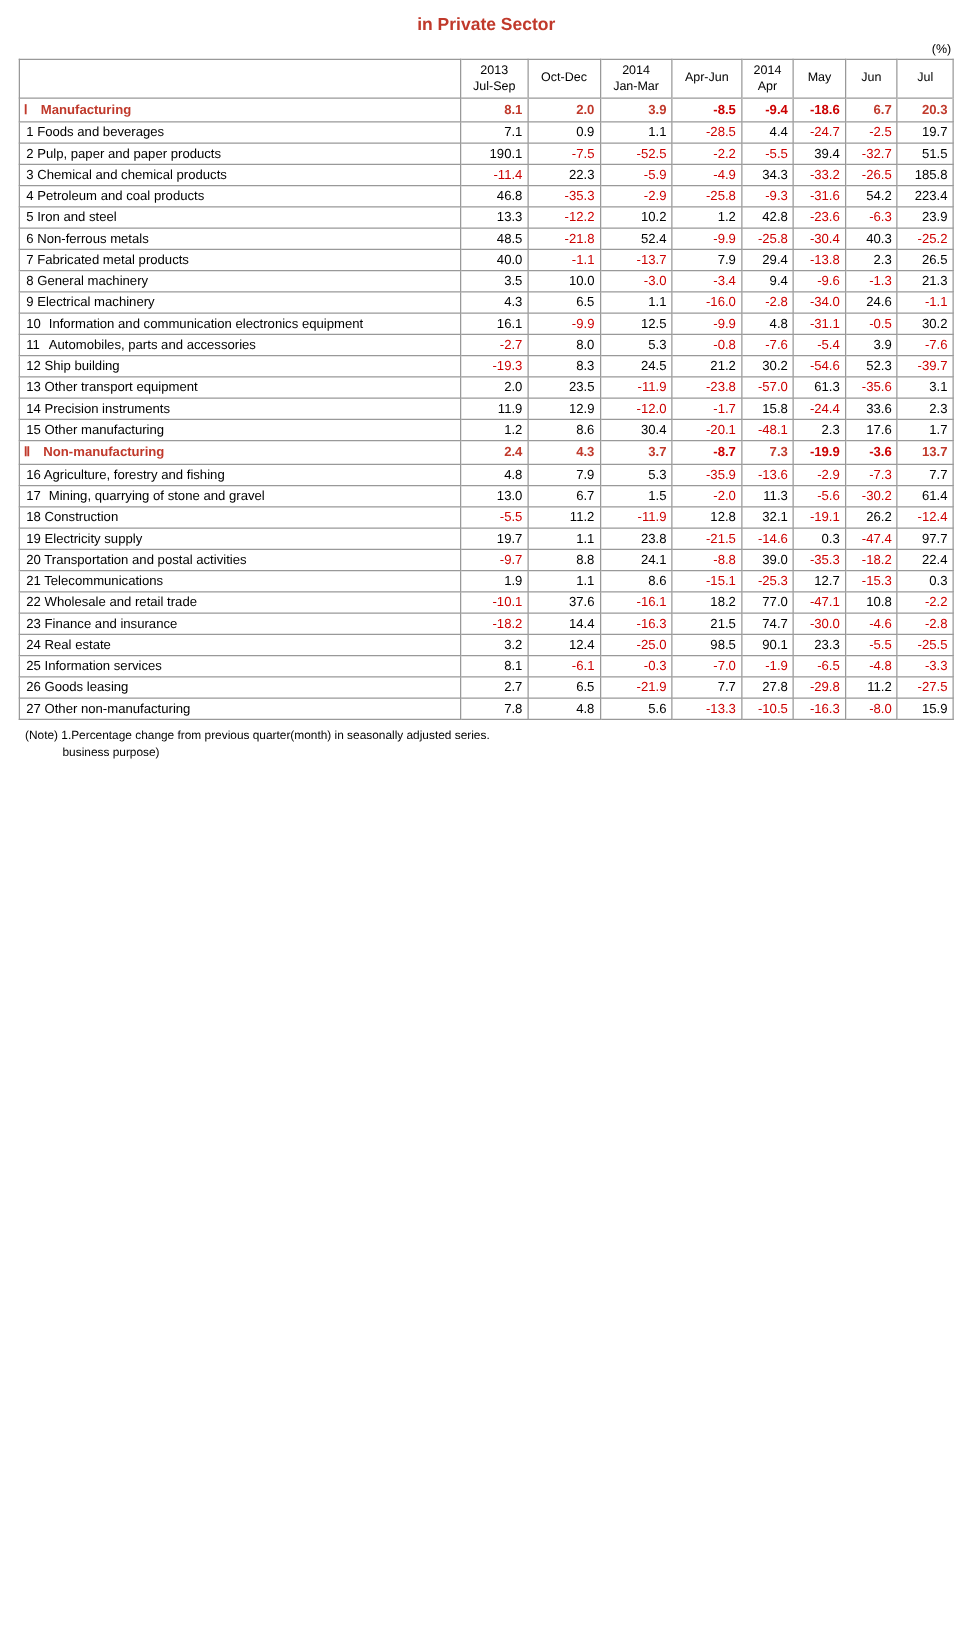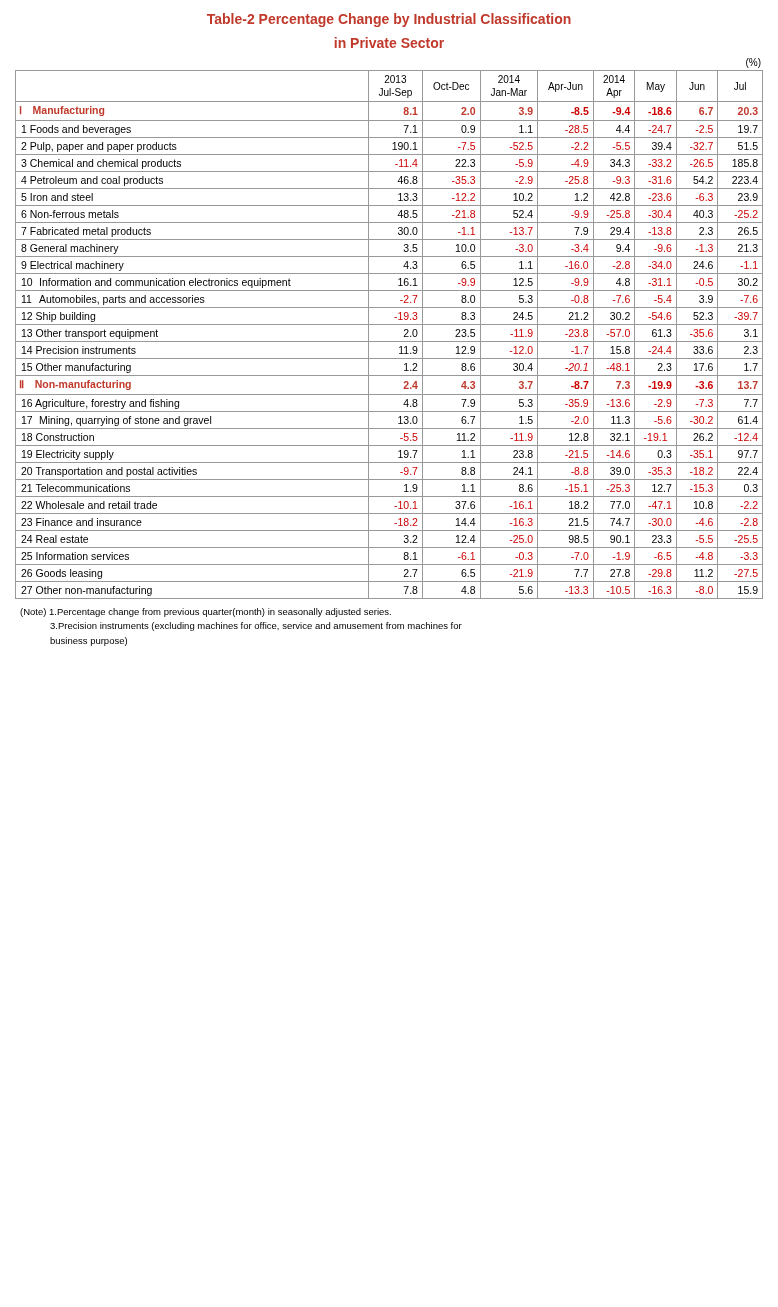--- a/index.html
+++ b/index.html
@@ -64,21 +64,20 @@
       display: block;
     }
     .indent {
       padding-left: 30px;
     }
   </style>
 </head>
 <body>
 
 <div>
-  <div class="title">Table-2   Percentage Change by Industrial Classification</div>
   <div class="title">in Private Sector</div>
 </div>
 
 <div class="percent-label">(%)</div>
 
 <table>
   <thead>
     <tr>
       <th class="col-label" rowspan="2" style="border-right:1px solid #999;"></th>
       <th style="border-bottom:none;">2013<br>Jul-Sep</th>
@@ -164,21 +163,21 @@
         <td style="color: rgb(204, 0, 0);">-21.8</td>
         <td>52.4</td>
         <td style="color: rgb(204, 0, 0);">-9.9</td>
         <td style="color: rgb(204, 0, 0);">-25.8</td>
         <td style="color: rgb(204, 0, 0);">-30.4</td>
         <td>40.3</td>
         <td style="color: rgb(204, 0, 0);">-25.2</td>
       </tr>
       <tr>
         <td class="col-label">7 Fabricated metal products</td>
-        <td>30.0</td>
+        <td>40.0</td>
         <td style="color: rgb(204, 0, 0);">-1.1</td>
         <td style="color: rgb(204, 0, 0);">-13.7</td>
         <td>7.9</td>
         <td>29.4</td>
         <td style="color: rgb(204, 0, 0);">-13.8</td>
         <td>2.3</td>
         <td>26.5</td>
       </tr>
       <tr>
         <td class="col-label">8 General machinery</td>
@@ -261,21 +260,21 @@
         <td>15.8</td>
         <td style="color: rgb(204, 0, 0);">-24.4</td>
         <td>33.6</td>
         <td>2.3</td>
       </tr>
       <tr>
         <td class="col-label">15 Other manufacturing</td>
         <td>1.2</td>
         <td>8.6</td>
         <td>30.4</td>
-        <td style="color: rgb(204, 0, 0); font-style: italic;">-20.1</td>
+        <td style="color: rgb(204, 0, 0);">-20.1</td>
         <td style="color: rgb(204, 0, 0);">-48.1</td>
         <td>2.3</td>
         <td>17.6</td>
         <td>1.7</td>
       </tr>
       <tr class="section-header">
         <td class="col-label" style="color: rgb(192, 57, 43); font-weight: bold;">Ⅱ　Non-manufacturing</td>
         <td>2.4</td>
         <td>4.3</td>
         <td>3.7</td>
@@ -310,33 +309,33 @@
         <td style="color: rgb(204, 0, 0);">-30.2</td>
         <td>61.4</td>
       </tr>
       <tr>
         <td class="col-label">18 Construction</td>
         <td style="color: rgb(204, 0, 0);">-5.5</td>
         <td>11.2</td>
         <td style="color: rgb(204, 0, 0);">-11.9</td>
         <td>12.8</td>
         <td>32.1</td>
-        <td style="color: rgb(204, 0, 0); text-align: center;">-19.1</td>
+        <td style="color: rgb(204, 0, 0);">-19.1</td>
         <td>26.2</td>
         <td style="color: rgb(204, 0, 0);">-12.4</td>
       </tr>
       <tr>
         <td class="col-label">19 Electricity supply</td>
         <td>19.7</td>
         <td>1.1</td>
         <td>23.8</td>
         <td style="color: rgb(204, 0, 0);">-21.5</td>
         <td style="color: rgb(204, 0, 0);">-14.6</td>
         <td>0.3</td>
-        <td style="color: rgb(204, 0, 0);">-35.1</td>
+        <td style="color: rgb(204, 0, 0);">-47.4</td>
         <td>97.7</td>
       </tr>
       <tr>
         <td class="col-label">20 Transportation and postal activities</td>
         <td style="color: rgb(204, 0, 0);">-9.7</td>
         <td>8.8</td>
         <td>24.1</td>
         <td style="color: rgb(204, 0, 0);">-8.8</td>
         <td>39.0</td>
         <td style="color: rgb(204, 0, 0);">-35.3</td>
@@ -418,15 +417,14 @@
         <td style="color: rgb(204, 0, 0);">-10.5</td>
         <td style="color: rgb(204, 0, 0);">-16.3</td>
         <td style="color: rgb(204, 0, 0);">-8.0</td>
         <td>15.9</td>
       </tr>
     </tbody>
 </table>
 
 <div class="notes" id="notes-container">
     <span class="note-line">(Note) 1.Percentage change from previous quarter(month) in seasonally adjusted series.</span>
-    <span class="note-line indent">3.Precision instruments (excluding machines for office, service and amusement from machines for</span>
     <span class="note-line indent">business purpose)</span>
   </div>
 
 </body></html>

